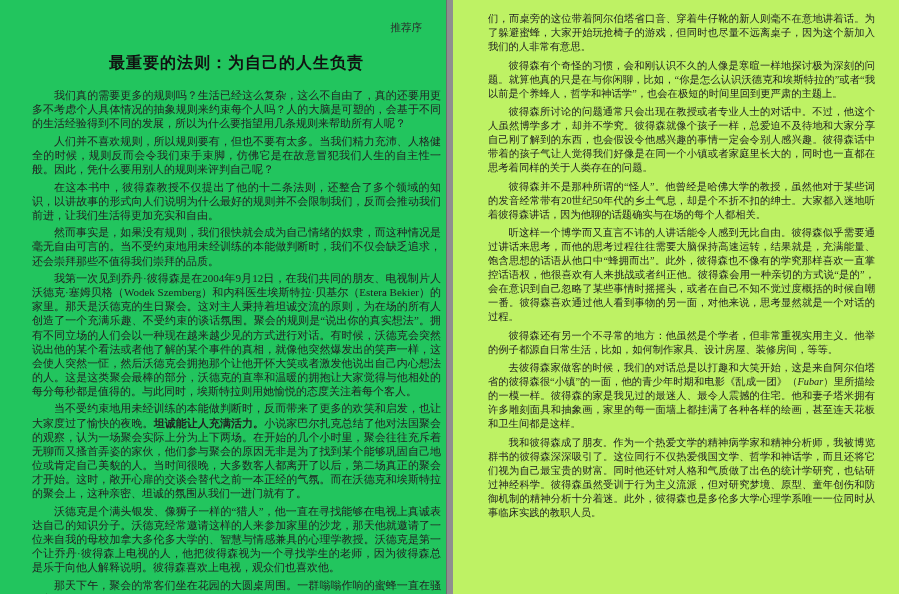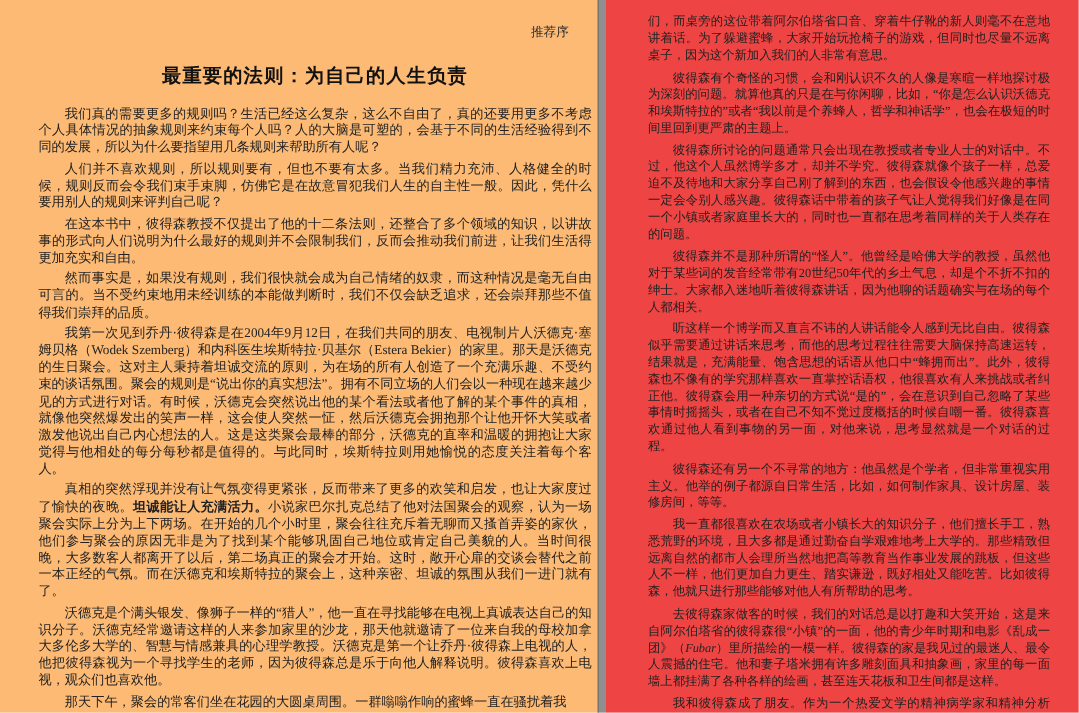--- a/index.html
+++ b/index.html
@@ -9,37 +9,37 @@
     background: #ffffff;
     font-family: "Liberation Serif", "DejaVu Serif", serif;
     color: #212121;
   }
   .spread {
     position: relative;
     width: 899px; height: 594px;
     display: flex;
   }
   .page-left {
-    width: 498px;
+    width: 446px;
     box-sizing: border-box;
     padding: 22px 5px 0 32px;
-    background: #fdba74;
+    background: #22c55e;
   }
   .gutter {
     width: 7px;
     background: #8f8f8f;
     border-left: 1px solid #6e6e6e;
     box-sizing: border-box;
     flex: 0 0 auto;
   }
   .page-right {
     flex: 1;
     box-sizing: border-box;
     padding: 12px 24px 0 35px;
-    background: #ef4444;
+    background: #bef264;
   }
   .running-header {
     text-align: right;
     padding-right: 19px;
     font-size: 10.5px;
     line-height: 12px;
     color: #2b2b2b;
   }
   .chapter-title {
     text-align: center;
@@ -73,35 +73,34 @@
 
   <div class="page-left">
     <div class="running-header">推荐序</div>
     <h1 class="chapter-title">最重要的法则：为自己的人生负责</h1>
     <div class="page-body">
         <p class="para"><span>我们真的需要更多的规则吗？生活已经这么复杂，这么不自由了，真的还要用更多不考虑个人具体情况的抽象规则来约束每个人吗？人的大脑是可塑的，会基于不同的生活经验得到不同的发展，所以为什么要指望用几条规则来帮助所有人呢？</span></p>
         <p class="para"><span>人们并不喜欢规则，所以规则要有，但也不要有太多。当我们精力充沛、人格健全的时候，规则反而会令我们束手束脚，仿佛它是在故意冒犯我们人生的自主性一般。因此，凭什么要用别人的规则来评判自己呢？</span></p>
         <p class="para"><span>在这本书中，彼得森教授不仅提出了他的十二条法则，还整合了多个领域的知识，以讲故事的形式向人们说明为什么最好的规则并不会限制我们，反而会推动我们前进，让我们生活得更加充实和自由。</span></p>
         <p class="para"><span>然而事实是，如果没有规则，我们很快就会成为自己情绪的奴隶，而这种情况是毫无自由可言的。当不受约束地用未经训练的本能做判断时，我们不仅会缺乏追求，还会崇拜那些不值得我们崇拜的品质。</span></p>
         <p class="para"><span>我第一次见到乔丹·彼得森是在2004年9月12日，在我们共同的朋友、电视制片人沃德克·塞姆贝格（Wodek Szemberg）和内科医生埃斯特拉·贝基尔（Estera Bekier）的家里。那天是沃德克的生日聚会。这对主人秉持着坦诚交流的原则，为在场的所有人创造了一个充满乐趣、不受约束的谈话氛围。聚会的规则是“说出你的真实想法”。拥有不同立场的人们会以一种现在越来越少见的方式进行对话。有时候，沃德克会突然说出他的某个看法或者他了解的某个事件的真相，就像他突然爆发出的笑声一样，这会使人突然一怔，然后沃德克会拥抱那个让他开怀大笑或者激发他说出自己内心想法的人。这是这类聚会最棒的部分，沃德克的直率和温暖的拥抱让大家觉得与他相处的每分每秒都是值得的。与此同时，埃斯特拉则用她愉悦的态度关注着每个客人。</span></p>
-        <p class="para"><span>真相的突然浮现并没有让气氛变得更紧张，反而带来了更多的欢笑和启发，也让大家度过了愉快的夜晚。</span><span class="bold">坦诚能让人充满活力。</span><span>小说家巴尔扎克总结了他对法国聚会的观察，认为一场聚会实际上分为上下两场。在开始的几个小时里，聚会往往充斥着无聊而又搔首弄姿的家伙，他们参与聚会的原因无非是为了找到某个能够巩固自己地位或肯定自己美貌的人。当时间很晚，大多数客人都离开了以后，第二场真正的聚会才开始。这时，敞开心扉的交谈会替代之前一本正经的气氛。而在沃德克和埃斯特拉的聚会上，这种亲密、坦诚的氛围从我们一进门就有了。</span></p>
+        <p class="para"><span>当不受约束地用未经训练的本能做判断时，反而带来了更多的欢笑和启发，也让大家度过了愉快的夜晚。</span><span class="bold">坦诚能让人充满活力。</span><span>小说家巴尔扎克总结了他对法国聚会的观察，认为一场聚会实际上分为上下两场。在开始的几个小时里，聚会往往充斥着无聊而又搔首弄姿的家伙，他们参与聚会的原因无非是为了找到某个能够巩固自己地位或肯定自己美貌的人。当时间很晚，大多数客人都离开了以后，第二场真正的聚会才开始。这时，敞开心扉的交谈会替代之前一本正经的气氛。而在沃德克和埃斯特拉的聚会上，这种亲密、坦诚的氛围从我们一进门就有了。</span></p>
         <p class="para"><span>沃德克是个满头银发、像狮子一样的“猎人”，他一直在寻找能够在电视上真诚表达自己的知识分子。沃德克经常邀请这样的人来参加家里的沙龙，那天他就邀请了一位来自我的母校加拿大多伦多大学的、智慧与情感兼具的心理学教授。沃德克是第一个让乔丹·彼得森上电视的人，他把彼得森视为一个寻找学生的老师，因为彼得森总是乐于向他人解释说明。彼得森喜欢上电视，观众们也喜欢他。</span></p>
         <p class="para"><span>那天下午，聚会的常客们坐在花园的大圆桌周围。一群嗡嗡作响的蜜蜂一直在骚扰着我</span></p>
       </div>
   </div>
 
   <div class="gutter"></div>
 
   <div class="page-right">
     <div class="page-body">
         <p class="para no-indent"><span>们，而桌旁的这位带着阿尔伯塔省口音、穿着牛仔靴的新人则毫不在意地讲着话。为了躲避蜜蜂，大家开始玩抢椅子的游戏，但同时也尽量不远离桌子，因为这个新加入我们的人非常有意思。</span></p>
         <p class="para"><span>彼得森有个奇怪的习惯，会和刚认识不久的人像是寒暄一样地探讨极为深刻的问题。就算他真的只是在与你闲聊，比如，“你是怎么认识沃德克和埃斯特拉的”或者“我以前是个养蜂人，哲学和神话学”，也会在极短的时间里回到更严肃的主题上。</span></p>
         <p class="para"><span>彼得森所讨论的问题通常只会出现在教授或者专业人士的对话中。不过，他这个人虽然博学多才，却并不学究。彼得森就像个孩子一样，总爱迫不及待地和大家分享自己刚了解到的东西，也会假设令他感兴趣的事情一定会令别人感兴趣。彼得森话中带着的孩子气让人觉得我们好像是在同一个小镇或者家庭里长大的，同时也一直都在思考着同样的关于人类存在的问题。</span></p>
         <p class="para"><span>彼得森并不是那种所谓的“怪人”。他曾经是哈佛大学的教授，虽然他对于某些词的发音经常带有20世纪50年代的乡土气息，却是个不折不扣的绅士。大家都入迷地听着彼得森讲话，因为他聊的话题确实与在场的每个人都相关。</span></p>
         <p class="para"><span>听这样一个博学而又直言不讳的人讲话能令人感到无比自由。彼得森似乎需要通过讲话来思考，而他的思考过程往往需要大脑保持高速运转，结果就是，充满能量、饱含思想的话语从他口中“蜂拥而出”。此外，彼得森也不像有的学究那样喜欢一直掌控话语权，他很喜欢有人来挑战或者纠正他。彼得森会用一种亲切的方式说“是的”，会在意识到自己忽略了某些事情时摇摇头，或者在自己不知不觉过度概括的时候自嘲一番。彼得森喜欢通过他人看到事物的另一面，对他来说，思考显然就是一个对话的过程。</span></p>
         <p class="para"><span>彼得森还有另一个不寻常的地方：他虽然是个学者，但非常重视实用主义。他举的例子都源自日常生活，比如，如何制作家具、设计房屋、装修房间，等等。</span></p>
-        <p class="para"><span>我一直都很喜欢在农场或者小镇长大的知识分子，他们擅长手工，熟悉荒野的环境，且大多都是通过勤奋自学艰难地考上大学的。那些精致但远离自然的都市人会理所当然地把高等教育当作事业发展的跳板，但这些人不一样，他们更加自力更生、踏实谦逊，既好相处又能吃苦。比如彼得森，他就只进行那些能够对他人有所帮助的思考。</span></p>
         <p class="para"><span>去彼得森家做客的时候，我们的对话总是以打趣和大笑开始，这是来自阿尔伯塔省的彼得森很“小镇”的一面，他的青少年时期和电影《乱成一团》（</span><span class="italic">Fubar</span><span>）里所描绘的一模一样。彼得森的家是我见过的最迷人、最令人震撼的住宅。他和妻子塔米拥有许多雕刻面具和抽象画，家里的每一面墙上都挂满了各种各样的绘画，甚至连天花板和卫生间都是这样。</span></p>
         <p class="para"><span>我和彼得森成了朋友。作为一个热爱文学的精神病学家和精神分析师，我被博览群书的彼得森深深吸引了。这位同行不仅热爱俄国文学、哲学和神话学，而且还将它们视为自己最宝贵的财富。同时他还针对人格和气质做了出色的统计学研究，也钻研过神经科学。彼得森虽然受训于行为主义流派，但对研究梦境、原型、童年创伤和防御机制的精神分析十分着迷。此外，彼得森也是多伦多大学心理学系唯一一位同时从事临床实践的教职人员。</span></p>
       </div>
   </div>
 
 </div>
 
 </body></html>

